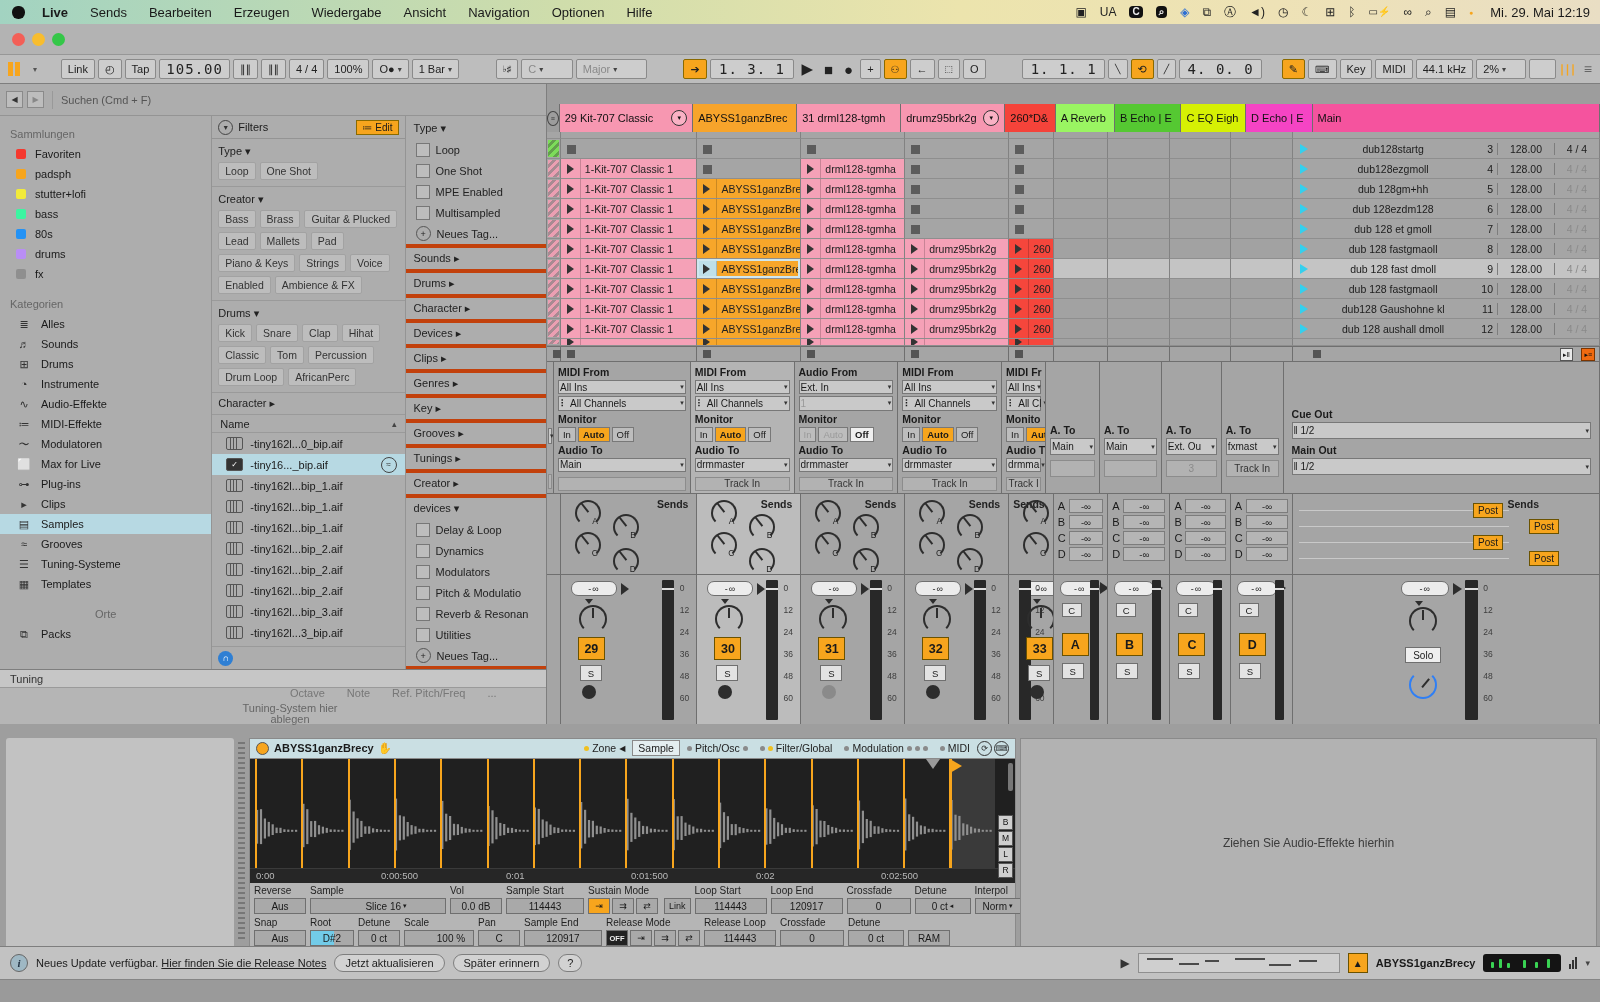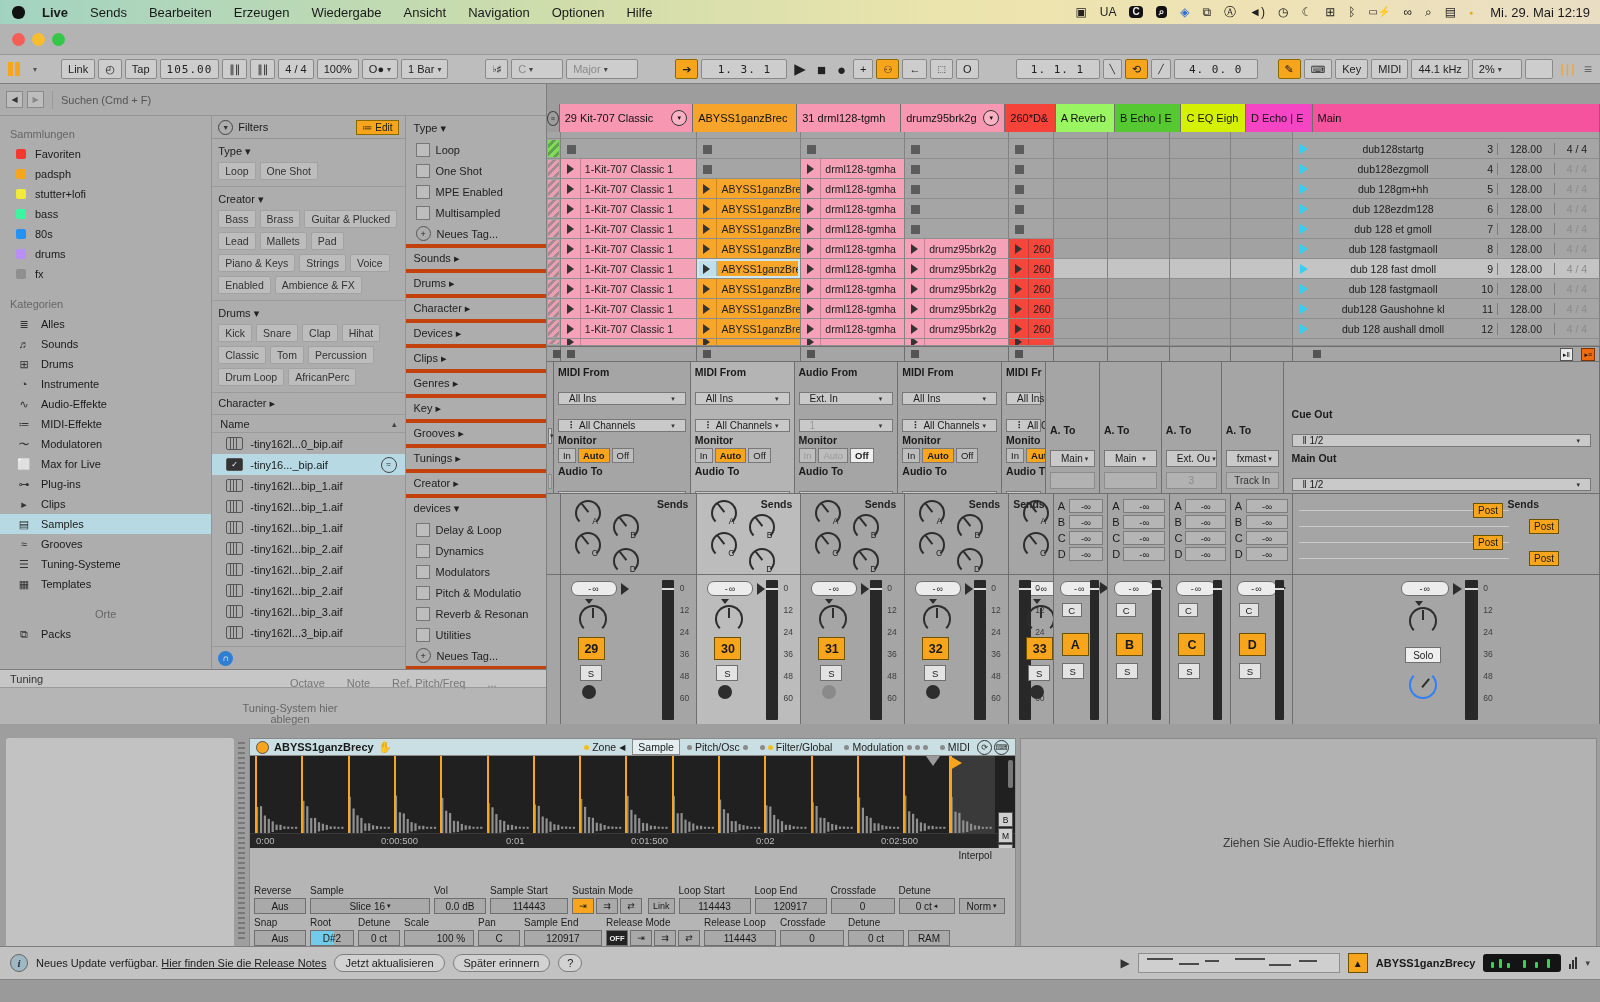--- a/index.html
+++ b/index.html
@@ -15,21 +15,21 @@
   .sicon{color:#222;font-size:12px;line-height:1;}
   .sicon.badge{background:#111;color:#eee;border-radius:4px;padding:1px 3px;font-weight:700;font-size:10px;}
   .clock{font-size:13px;margin-left:4px;white-space:nowrap;}
   
   .titlebar{height:30px;background:#b3b3b3;position:relative;border-bottom:1px solid #979797;}
   .tl{position:absolute;top:9px;width:13px;height:13px;border-radius:50%;}
   .title{position:absolute;top:7px;left:0;right:0;text-align:center;font-weight:700;color:#333;font-size:12px;}
   .transport{height:28px;background:#bdbdbd;border-bottom:1px solid #7e7e7e;display:flex;align-items:center;padding:0 8px;gap:3px;}
   .tbox{background:#cdcdcd;border:1px solid #8a8a8a;height:18px;display:flex;align-items:center;padding:0 6px;border-radius:2px;white-space:nowrap;font-size:11px;color:#222;gap:3px;}
   .tbox.orange{background:#f7a51d;border-color:#8a6a00;}
-  .tbox.num{font-family:"DejaVu Sans Mono",monospace;font-size:11px;letter-spacing:1px;}
+  .tbox.num{font-family:"DejaVu Sans Mono",monospace;font-size:14px;letter-spacing:1px;}
   .tbox .car{font-size:8px;color:#444;}
   .tbox.dim{color:#8a8a8a;}
   .tsp{width:14px;}
   .livelogo{display:flex;gap:2px;align-items:center;margin-right:6px;}
   .pbtn{font-size:13px;color:#222;padding:0 4px;}
   
   .main-row{display:flex;height:640px;}
   .browser{width:546px;background:#adadad;display:flex;flex-direction:column;border-right:1px solid #7e7e7e;}
   .bnav{height:31px;display:flex;align-items:center;padding:0 6px;gap:4px;border-bottom:1px solid #949494;}
   .navbtn{width:15px;height:15px;border:1px solid #8a8a8a;background:#bdbdbd;display:flex;align-items:center;justify-content:center;font-size:8px;color:#333;}
@@ -60,21 +60,21 @@
   .prevbar{height:22px;border-top:1px solid #9a9a9a;display:flex;align-items:center;padding:0 6px;}
   .hpico{width:15px;height:15px;border-radius:50%;background:#2e7fd4;color:#fff;font-size:9px;display:flex;align-items:center;justify-content:center;}
   .tagcol{width:141px;border-left:1px solid #949494;overflow:hidden;padding-top:2px;}
   .trow{height:21px;display:flex;align-items:center;gap:6px;padding:0 8px;white-space:nowrap;border-top:4px solid #c2410c;color:#222;}
   .trow.first{border-top:none;}
   .trow .cb{width:12px;height:12px;border:1px solid #777;background:#bdbdbd;flex:0 0 auto;}
   .trow .plus{width:13px;height:13px;border:1px solid #555;border-radius:50%;font-size:9px;display:flex;align-items:center;justify-content:center;}
   .trow.sub{border-top:none;padding-left:10px;}
   .tuning{height:54px;border-top:1px solid #7e7e7e;background:#b5b5b5;position:relative;font-size:11px;}
   .tunhead{height:17px;background:#c6c6c6;border-bottom:1px solid #9a9a9a;display:flex;align-items:center;padding:0 10px;color:#333;}
-  .tuncols{position:absolute;top:7px;left:290px;display:flex;gap:22px;color:#777;}
+  .tuncols{position:absolute;top:17px;left:290px;display:flex;gap:22px;color:#777;}
   .tunhint{position:absolute;top:33px;left:225px;width:130px;text-align:center;color:#666;line-height:11px;}
   
   .session{flex:1;display:flex;flex-direction:column;background:#9d9d9d;overflow:hidden;}
   .sess-top{height:20px;}
   .hrow{height:28px;display:flex;}
   .hcell{border-right:1px solid #6f6f6f;display:flex;align-items:center;padding:0 5px;font-size:11px;font-weight:400;color:#111;white-space:nowrap;overflow:hidden;position:relative;}
   .foldb{margin-left:auto;width:14px;height:14px;border:1px solid #333;border-radius:50%;font-size:7px;display:flex;align-items:center;justify-content:center;flex:0 0 auto;background:rgba(255,255,255,.25);}
   .srow{display:flex;}
   .gcell{border-right:1px solid #828282;border-bottom:1px solid #8e8e8e;position:relative;overflow:hidden;background:#a5a5a5;}
   .gcell.ret{background:#a2a2a2;}
@@ -93,21 +93,21 @@
   .scene .no{width:22px;text-align:right;padding-right:4px;color:#1c1c1c;}
   .scene .tp{width:56px;text-align:center;border-left:1px solid #7d7d7d;color:#1c1c1c;}
   .scene .sg{width:44px;text-align:center;border-left:1px solid #7d7d7d;color:#8a8a8a;}
   .scene .sg.on{color:#1c1c1c;}
   .striped{position:absolute;inset:1px;background:repeating-linear-gradient(135deg,#eb9fb2 0 3px,#a88a92 3px 6px);}
   .striped.green{background:repeating-linear-gradient(135deg,#7ddd5a 0 3px,#63a14c 3px 6px);}
   .iorow{display:flex;border-top:1px solid #6f6f6f;}
   .iocell{border-right:1px solid #6f6f6f;overflow:hidden;padding:4px 4px 2px;display:flex;flex-direction:column;gap:2px;background:#a5a5a5;}
   .iocell.lite{background:#b4b4b4;}
   .iolabel{font-weight:700;font-size:10.5px;color:#1b1b1b;white-space:nowrap;}
-  .iosel{height:15px;background:#c9c9c9;border:1px solid #787878;display:flex;align-items:center;padding:0 10px;font-size:10px;white-space:nowrap;gap:2px;margin-top:12px;}
+  .iosel{height:15px;background:#c9c9c9;border:1px solid #787878;display:flex;align-items:center;padding:0 1px;font-size:10px;white-space:nowrap;gap:2px;}
   .iosel .car{margin-left:auto;font-size:7px;color:#333;}
   .iosel.dim{color:#9a9a9a;}
   .iosub{height:15px;background:#b2b2b2;border:1px solid #8c8c8c;display:flex;align-items:center;justify-content:center;font-size:10px;color:#333;}
   .monrow{display:flex;gap:2px;}
   .mbtn{height:13px;padding:0 4px;border:1px solid #787878;background:#bdbdbd;font-size:9.5px;display:flex;align-items:center;}
   .mbtn.on{background:#f7a51d;font-weight:700;}
   .mbtn.onw{background:#efefef;font-weight:700;}
   .mbtn.dis{color:#999;}
   .sendsrow{display:flex;border-top:1px solid #6f6f6f;}
   .sendcell{border-right:1px solid #6f6f6f;position:relative;overflow:hidden;background:#a5a5a5;}
@@ -1938,21 +1938,21 @@
           <div class="zletter" style="top: 104px;">R</div>
         </div>
         <div class="params">
           <div class="prow">
             <div class="pitem">
               <div class="plabel">Reverse</div>
               <div class="pval" style="width: 50px;">Aus</div>
             </div>
             <div class="pitem">
               <div class="plabel">Sample</div>
-              <div class="pval" style="width: 118px;">Slice 16<div class="car">▾</div></div>
+              <div class="pval" style="width: 118px; padding-left: 16px;">Slice 16<div class="car">▾</div></div>
             </div>
             <div class="pitem">
               <div class="plabel">Vol</div>
               <div class="pval" style="width: 50px;">0.0 dB</div>
             </div>
             <div class="pitem">
               <div class="plabel">Sample Start</div>
               <div class="pval" style="width: 76px;">114443</div>
             </div>
             <div class="pitem">
@@ -1975,21 +1975,21 @@
             <div class="pitem">
               <div class="plabel">Crossfade</div>
               <div class="pval" style="width: 62px;">0</div>
             </div>
             <div class="pitem">
               <div class="plabel">Detune</div>
               <div class="pval" style="width: 54px;">0 ct<div class="car">◂</div></div>
             </div>
             <div class="pitem">
               <div class="plabel">Interpol</div>
-              <div class="pval" style="width: 44px; margin-top: 35px;">Norm<div class="car">▾</div></div>
+              <div class="pval" style="width: 44px;">Norm<div class="car">▾</div></div>
             </div>
           </div>
           <div style="height: 3px;"></div>
           <div class="prow">
             <div class="pitem">
               <div class="plabel">Snap</div>
               <div class="pval" style="width: 50px;">Aus</div>
             </div>
             <div class="pitem">
               <div class="plabel">Root</div>

